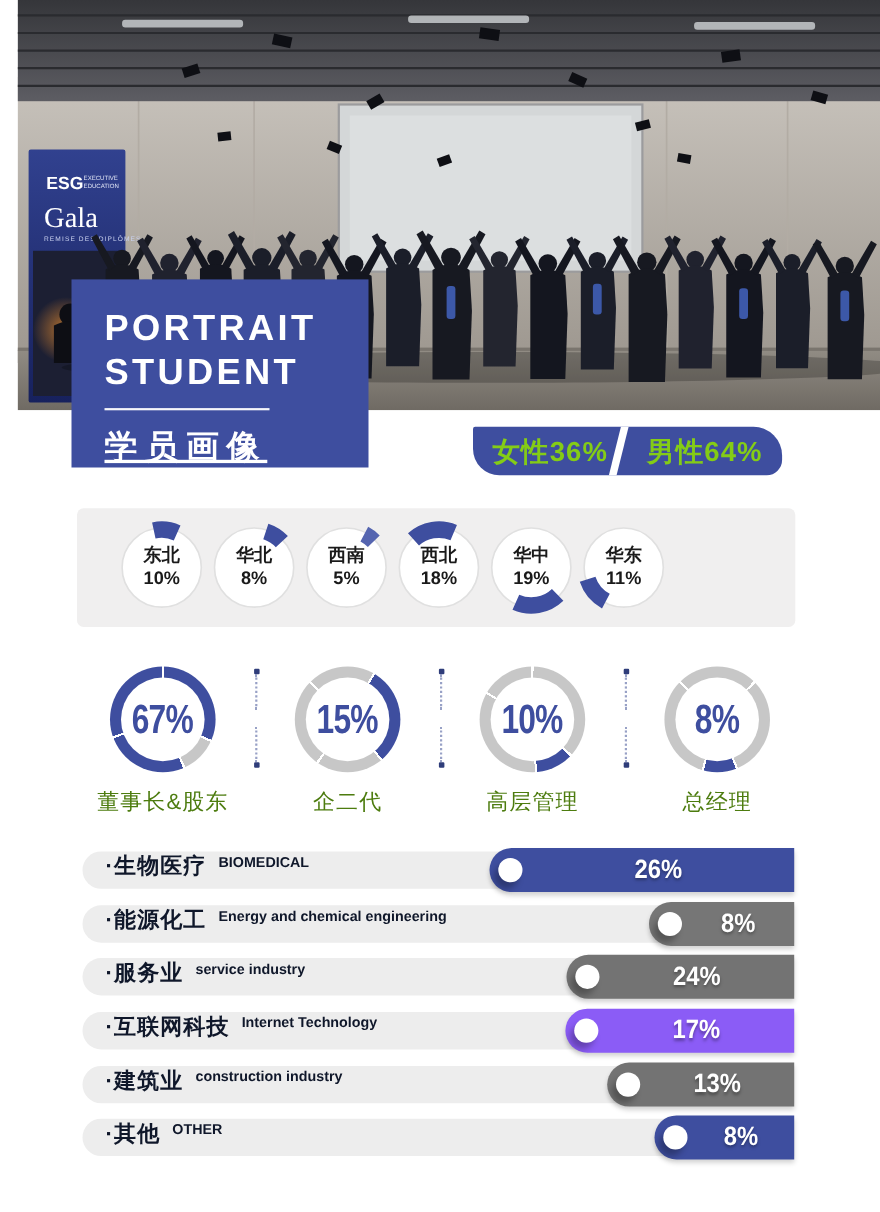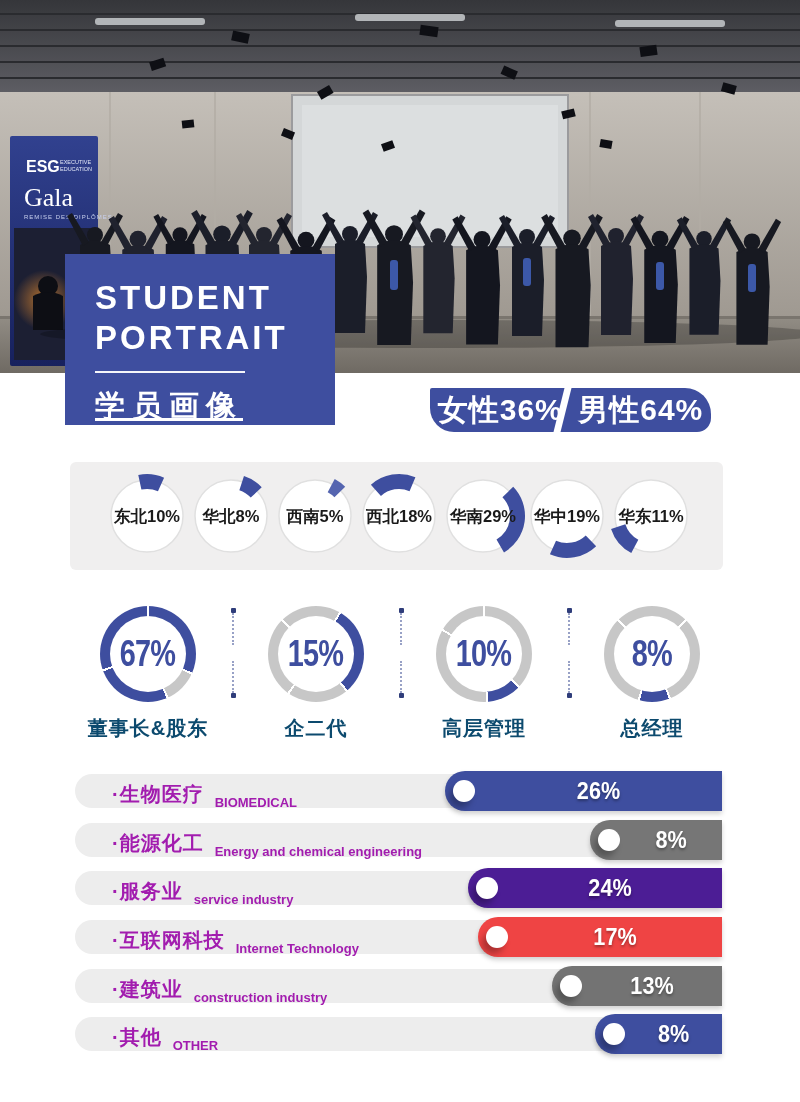--- a/index.html
+++ b/index.html
@@ -2,61 +2,61 @@
 <html><head>
 <meta charset="utf-8">
 <style>
   html,body{margin:0;padding:0;}
   body{
     width:800px;height:1102px;position:relative;overflow:hidden;background:#fff;
     font-family:"Liberation Sans","DejaVu Sans",sans-serif;
     -webkit-font-smoothing:antialiased;
   }
   
-  .photo{position:absolute;left:0;top:0;width:636px;height:373px;text-decoration:underline;}
+  .photo{position:absolute;left:16px;top:0;width:636px;height:373px;text-decoration:underline;}
   
   .title-box{
     position:absolute;left:65px;top:254px;width:270px;height:171px;
     background:#3e4e9f;color:#fff;box-sizing:border-box;padding:24px 0 0 30px;
   }
   .title-box .en{font-size:33px;font-weight:bold;letter-spacing:3px;line-height:1.2;}
   .title-box .rule{width:150px;height:2px;background:#fff;opacity:.95;margin:14px 0 13px 0;}
   .title-box .zh{font-size:30px;font-weight:bold;letter-spacing:7px;text-decoration:underline;}
   
   .gender-badge{
     position:absolute;left:430px;top:388px;width:281px;height:44px;
     background:#3e4e9f;border-radius:2px 26px 14px 24px;overflow:hidden;display:flex;
   }
   .gender-badge .half{flex:1;display:flex;align-items:center;justify-content:center;
-    color:#ffffff;font-size:30px;font-weight:bold;letter-spacing:1px;}
+    color:#84cc16;font-size:25px;font-weight:bold;letter-spacing:1px;}
   .gender-badge .slash{position:absolute;left:46%;top:-6px;bottom:-6px;width:7px;background:#fff;transform:skewX(-14deg);}
   
   .region-panel{
     position:absolute;left:70px;top:462px;width:653px;height:108px;background:#f0efef;border-radius:6px;
     display:flex;align-items:center;box-sizing:border-box;padding-left:40px;gap:10px;
   }
   .region-cell{position:relative;width:74px;height:74px;flex:0 0 auto;}
   .region-cell svg{position:absolute;left:-11px;top:-11px;}
-  .region-text{position:absolute;inset:0;display:flex;align-items:center;justify-content:center;
+  .region-text{position:absolute;inset:0;display:flex;flex-direction:column;align-items:center;justify-content:center;
     font-size:16.5px;font-weight:bold;color:#1a1a1a;line-height:1.25;z-index:2;}
   
   .role-cell{position:absolute;width:170px;top:606px;text-align:center;}
   .donut{width:96px;height:96px;border-radius:50%;margin:0 auto;position:relative;}
   .donut-hole{position:absolute;inset:10px;background:#fff;border-radius:50%;display:flex;align-items:center;justify-content:center;}
   .donut-value{font-size:37px;font-weight:bold;color:#3e4e9f;letter-spacing:-1px;transform:scaleX(.78);white-space:nowrap;}
-  .role-label{margin-top:13px;font-size:20px;font-weight:bold;color:#0c4a6e;letter-spacing:1px;}
+  .role-label{margin-top:13px;font-size:20px;font-weight:normal;color:#4d7c0f;letter-spacing:1px;}
   .sep{position:absolute;top:608px;width:8px;height:94px;display:flex;flex-direction:column;align-items:center;}
   .sep .dot{width:5px;height:5px;background:#2f3d7a;border-radius:1px;flex:0 0 auto;}
   .sep .seg{width:0;border-left:2px dotted #98a1c6;height:32px;flex:0 0 auto;}
   .sep .gap{height:16px;flex:0 0 auto;}
   
   .bars{position:absolute;left:75px;top:774px;width:647px;display:flex;flex-direction:column;gap:14.7px;}
   .bar-row{position:relative;height:34px;}
   .bar-track{position:absolute;inset:0;background:#ededed;border-radius:18px 0 0 18px;}
-  .bar-label{position:absolute;left:21px;top:0;bottom:0;display:flex;align-items:flex-end;z-index:2;color:#a21caf;margin-left:16px;}
+  .bar-label{position:absolute;left:21px;top:0;bottom:0;display:flex;align-items:flex-start;z-index:2;color:#0f172a;}
   .bar-label .zh{font-size:20px;font-weight:bold;letter-spacing:1px;}
   .bar-label .en{font-size:13px;font-weight:bold;margin-left:11px;position:relative;top:2px;}
   .bar-fill{position:absolute;right:0;top:-3px;height:40px;border-radius:20px 0 0 20px;z-index:3;
     display:flex;align-items:center;box-shadow:0 3px 5px rgba(0,0,0,.18);justify-content:center;}
   .bar-dot{width:22px;height:22px;background:#fff;border-radius:50%;margin-left:8px;flex:0 0 auto;
     box-shadow:-4px 6px 6px rgba(0,0,0,.28);}
   .bar-value{flex:1;text-align:center;color:#fff;font-size:24px;font-weight:bold;
     text-shadow:0 2px 3px rgba(0,0,0,.35);transform:scaleX(.9);}
 </style>
 </head>
@@ -175,22 +175,22 @@
       <rect x="722" y="84" width="14" height="9" transform="rotate(16 729 88)"></rect>
       <rect x="282" y="130" width="12" height="8" transform="rotate(22 288 134)"></rect>
       <rect x="382" y="142" width="12" height="8" transform="rotate(-20 388 146)"></rect>
       <rect x="600" y="140" width="12" height="8" transform="rotate(10 606 144)"></rect>
       <rect x="182" y="120" width="12" height="8" transform="rotate(-6 188 124)"></rect>
     </g>
   </svg>
 </div>
 
 <div class="title-box">
+  <div class="en">PORTRAIT</div>
   <div class="en">STUDENT</div>
-  <div class="en">PORTRAIT</div>
   <div class="rule"></div>
   <div class="zh">学员画像</div>
 </div>
 
 <div class="gender-badge">
   <div class="half">女性36%</div>
   <div class="half">男性64%</div>
   <div class="slash"></div>
 </div>
 
@@ -226,30 +226,20 @@
       </div>
     </div>
     <div class="region-cell">
       <svg width="96" height="96" viewBox="0 0 96 96">
         <circle cx="48" cy="48" r="36" fill="#ffffff" stroke="#e0e0e0" stroke-width="1.5"></circle>
         <path d="M 24.91 22.36 A 34.5 34.5 0 0 1 61.48 16.24" stroke="#3e4e9f" stroke-width="15" fill="none"></path>
       </svg>
       <div class="region-text">
         <div>西北</div>
         <div>18%</div>
-      </div>
-    </div>
-    <div class="region-cell">
-      <svg width="96" height="96" viewBox="0 0 96 96">
-        <circle cx="48" cy="48" r="36" fill="#ffffff" stroke="#e0e0e0" stroke-width="1.5"></circle>
-        <path d="M 72.82 24.03 A 34.5 34.5 0 0 1 65.25 77.88" stroke="#3e4e9f" stroke-width="15" fill="none"></path>
-      </svg>
-      <div class="region-text">
-        <div>华南</div>
-        <div>29%</div>
       </div>
     </div>
     <div class="region-cell">
       <svg width="96" height="96" viewBox="0 0 96 96">
         <circle cx="48" cy="48" r="36" fill="#ffffff" stroke="#e0e0e0" stroke-width="1.5"></circle>
         <path d="M 71.97 72.82 A 34.5 34.5 0 0 1 33.97 79.52" stroke="#3e4e9f" stroke-width="15" fill="none"></path>
       </svg>
       <div class="region-text">
         <div>华中</div>
         <div>19%</div>
@@ -345,32 +335,32 @@
         <span class="bar-dot"></span>
         <span class="bar-value">8%</span>
       </div>
     </div>
     <div class="bar-row">
       <div class="bar-track"></div>
       <div class="bar-label">
         <span class="zh">·服务业</span>
         <span class="en">service industry</span>
       </div>
-      <div class="bar-fill" style="width: 254px; background: #4c1d95;">
+      <div class="bar-fill" style="width: 207px; background: #737373;">
         <span class="bar-dot"></span>
         <span class="bar-value">24%</span>
       </div>
     </div>
     <div class="bar-row">
       <div class="bar-track"></div>
       <div class="bar-label">
         <span class="zh">·互联网科技</span>
         <span class="en">Internet Technology</span>
       </div>
-      <div class="bar-fill" style="width: 244px; background: #ef4444;">
+      <div class="bar-fill" style="width: 208px; background: #8b5cf6;">
         <span class="bar-dot"></span>
         <span class="bar-value">17%</span>
       </div>
     </div>
     <div class="bar-row">
       <div class="bar-track"></div>
       <div class="bar-label">
         <span class="zh">·建筑业</span>
         <span class="en">construction industry</span>
       </div>

